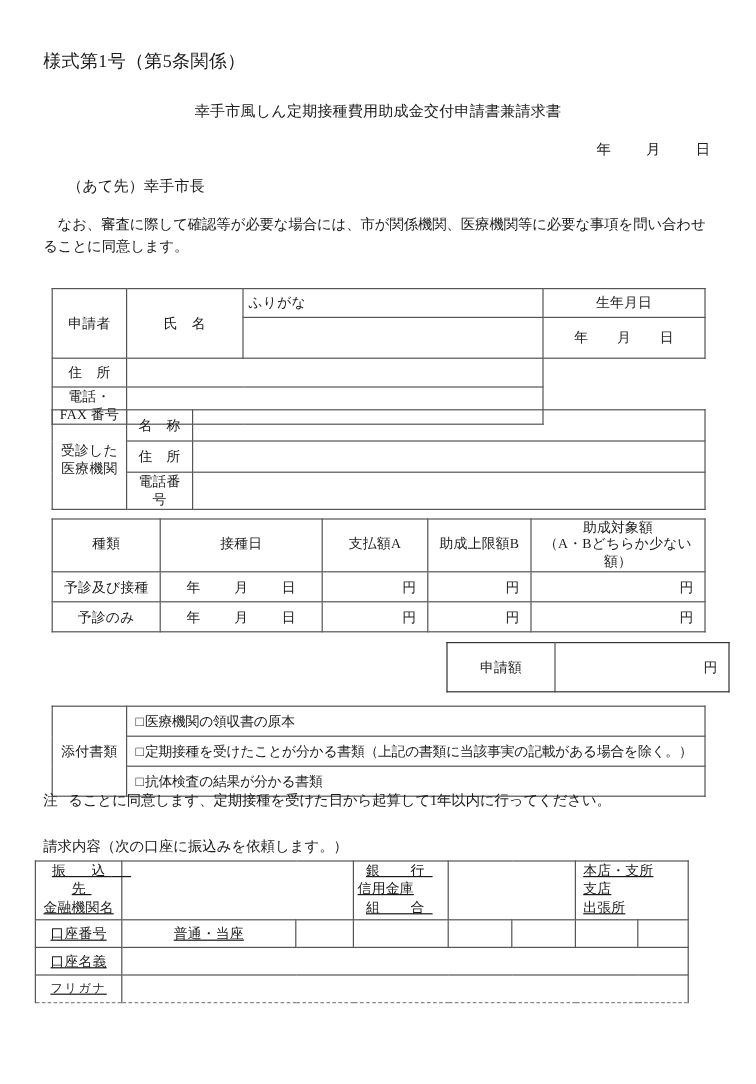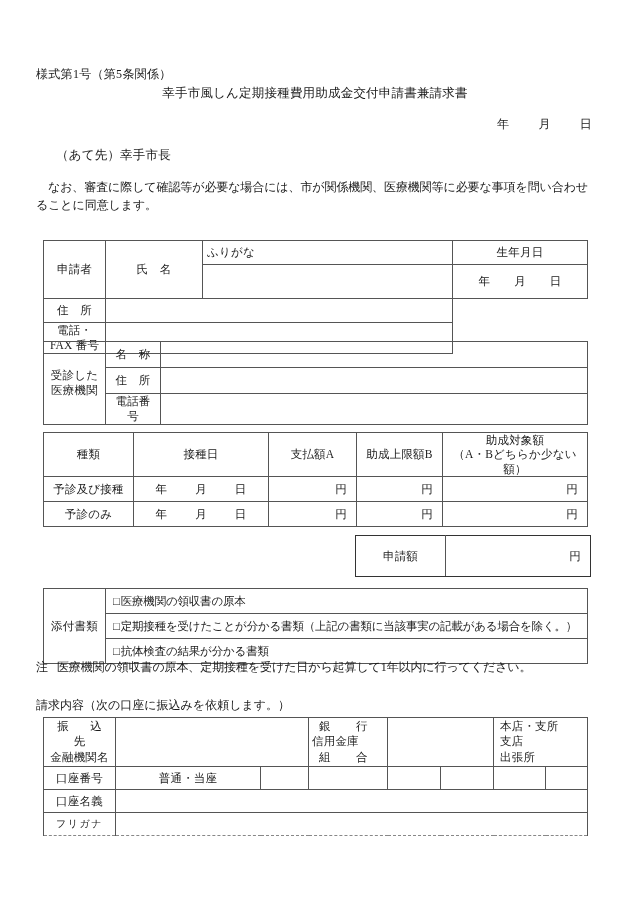--- a/index.html
+++ b/index.html
@@ -22,22 +22,22 @@
     height: 903px;
     box-sizing: border-box;
     padding: 0;
     overflow: hidden;
   }
 
   
   .form-no {
     position: absolute;
     left: 36px;
-    top: 66px;
-    font-size: 12px;
+    top: 42px;
+    font-size: 15px;
     letter-spacing: 0.3px;
     white-space: nowrap;
   }
   .doc-title {
     position: absolute;
     left: 0; right: 0;
     top: 85px;
     text-align: center;
     font-size: 12.5px;
     letter-spacing: 0.2px;
@@ -113,21 +113,21 @@
   #amount-table td { height: 24px; }
   #amount-table td.head2 { height: 40px; line-height: 1.25; }
   .yen { display: block; text-align: right; padding-right: 5px; }
   .dmy-cell { display: block; text-align: center; }
   .dmy-cell i { display: inline-block; font-style: normal; }
   .dmy-cell .g1 { margin-right: 28px; }
   .dmy-cell .g2 { margin-right: 28px; }
 
   
   #request-table {
-    left: 355px; top: 535px; width: 235px;
+    left: 372px; top: 535px; width: 235px;
   }
   #request-table td {
     height: 40px;
     border: 1.4px solid #333;
   }
   #request-table td.inner-left { border-right: 0.8px solid #555; }
 
   
   #attach-table { left: 43px; top: 588px; width: 544px; }
   #attach-table td { height: 24px; }
@@ -146,21 +146,21 @@
 
   .claim-head {
     position: absolute;
     left: 36px;
     top: 697px;
     font-size: 12px;
     letter-spacing: 0px;
   }
 
   
-  #bank-table { left: 43px; top: 717px; width: 544px; }
+  #bank-table { left: 29px; top: 717px; width: 544px; text-decoration: underline; }
   #bank-table td { height: 22px; padding: 0 3px; }
   #bank-table td.bank-name-lbl { height: 48px; line-height: 1.35; }
   #bank-table td.kind {
     height: 48px;
     line-height: 1.35;
     border-left: 0.8px dashed #777;
   }
   #bank-table td.branch {
     height: 48px;
     text-align: left;
@@ -349,21 +349,21 @@
       </tr>
       <tr>
         <td class="doc">
           <span class="chk">□</span><span>抗体検査の結果が分かる書類</span>
         </td>
       </tr>
     </tbody>
   </table>
 
   <div class="note">
-    <span class="n-mark">注</span><span>医療機関の領収書の原本、定期接種を受けた日から起算して1年以内に行ってください。</span>
+    <span class="n-mark">注</span><span>ることに同意します、定期接種を受けた日から起算して1年以内に行ってください。</span>
   </div>
 
   <div class="claim-head">請求内容（次の口座に振込みを依頼します。）</div>
 
   <table class="form" id="bank-table">
     <colgroup>
       <col style="width:72px">
       <col style="width:145px">
       <col style="width:48px">
       <col style="width:79px">

